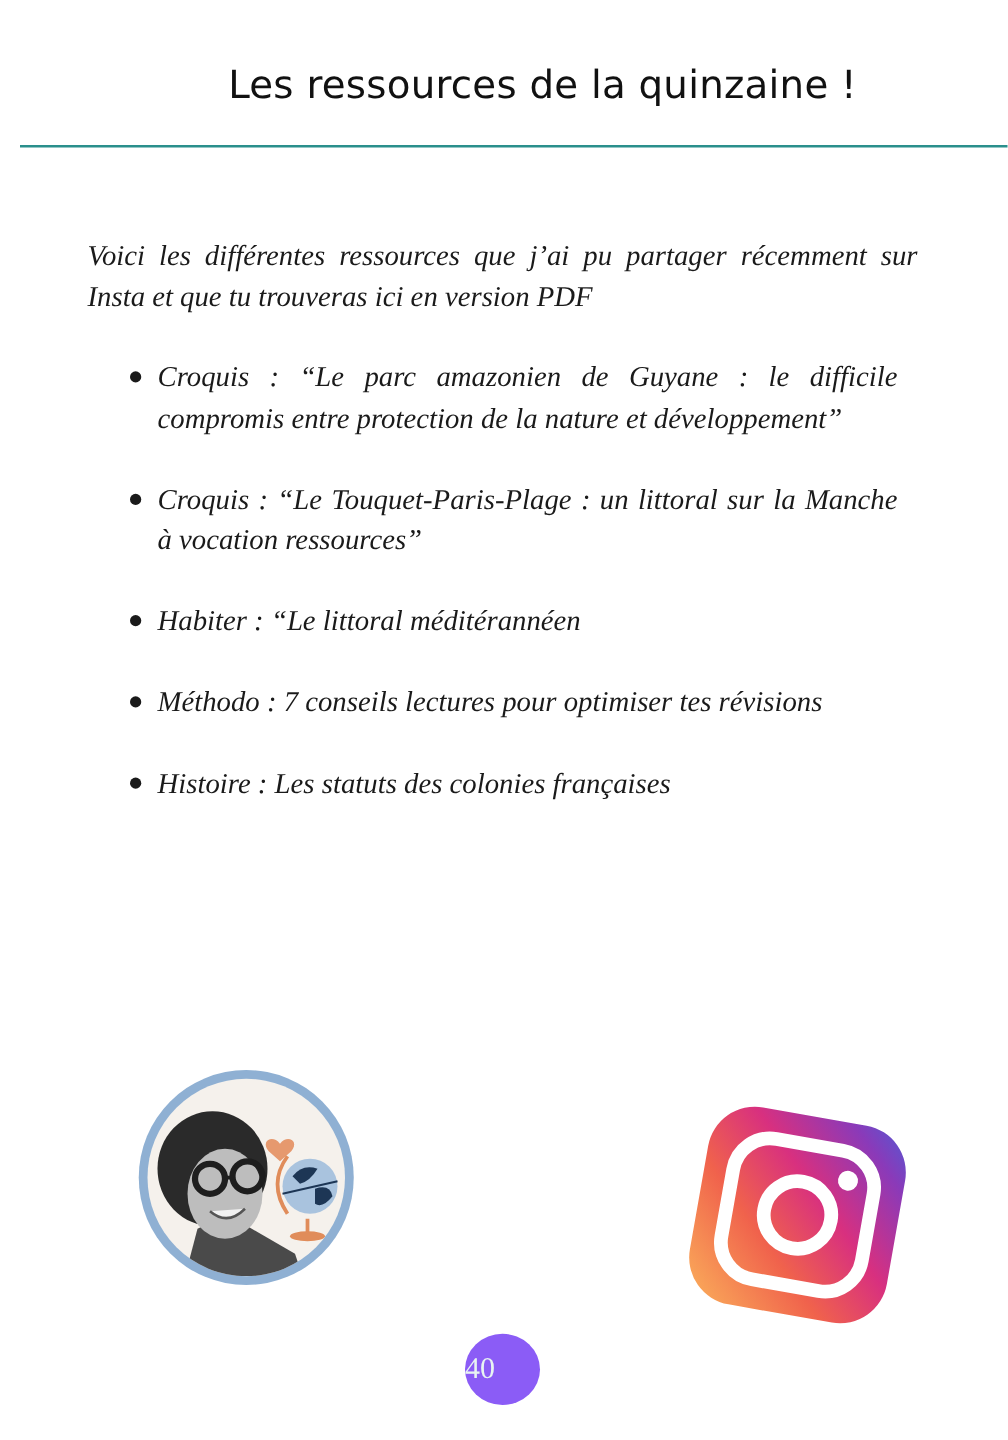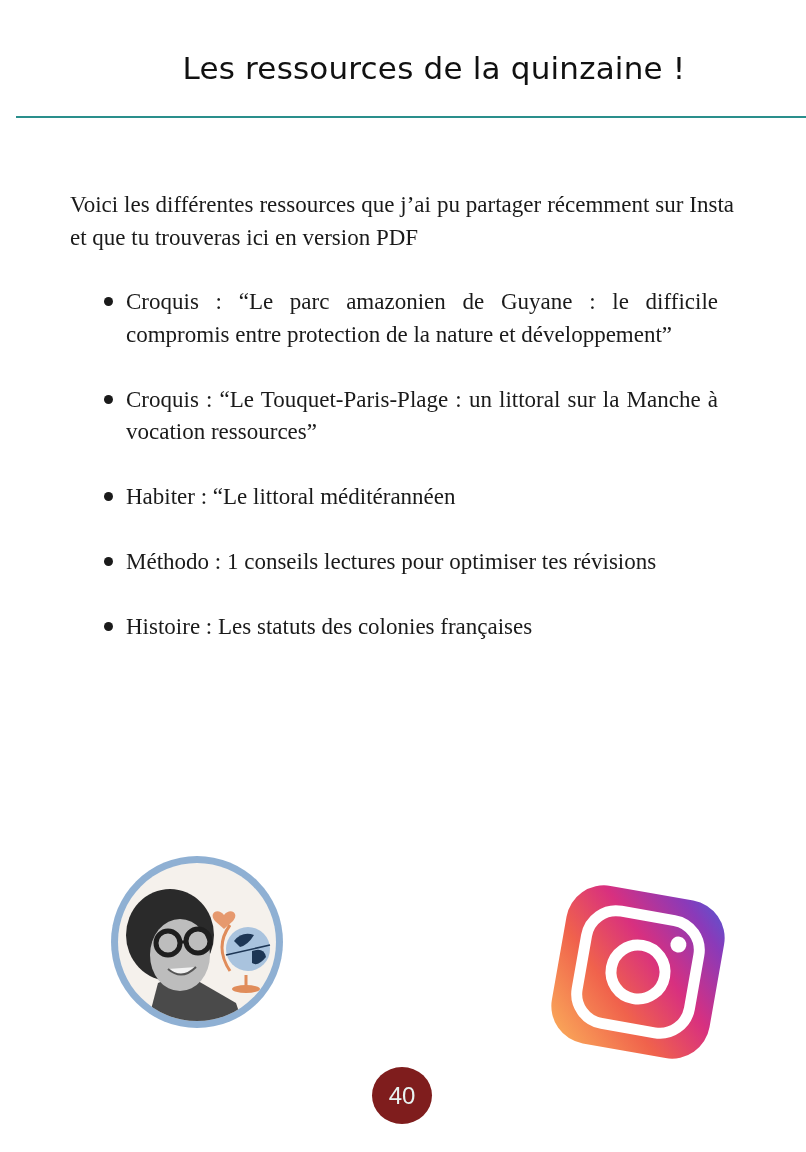--- a/index.html
+++ b/index.html
@@ -43,20 +43,21 @@
       height: 2px;
       background: #2a8f8c;
     }
     .content {
       position: absolute;
       left: 70px;
       top: 189px;
       width: 664px;
       font-size: 23px;
       line-height: 32.5px;
+      font-style: italic;
     }
     .intro {
       text-align: justify;
       text-align-last: left;
       margin: 0 0 32px 0;
     }
     ul.resources {
       list-style: none;
       margin: 16px;
       padding: 0;
@@ -102,43 +103,42 @@
       width: 180px;
       height: 180px;
     }
     .page-number {
       position: absolute;
       left: 372px;
       top: 1067px;
       width: 60px;
       height: 57px;
       border-radius: 50%;
-      background: #7f1d1d;
+      background: #8b5cf6;
       color: #e8f4f2;
-      font-family: Liberation Sans, sans-serif;
+      font-family: Liberation Serif, serif;
       font-size: 24px;
       line-height: 57px;
-      text-align: center;
     }
   </style>
 </head>
 <body>
 
 <div class="header">
   <h1 class="page-title">Les ressources de la quinzaine !</h1>
   <div class="header-rule"></div>
 </div>
 
 <div class="content">
   <p class="intro">Voici les différentes ressources que j’ai pu partager récemment sur Insta et que tu trouveras ici en version PDF</p>
   <ul class="resources">
     <li><span class="bullet"></span><span>Croquis : “Le parc amazonien de Guyane : le difficile compromis entre protection de la nature et développement”</span></li>
     <li><span class="bullet"></span><span>Croquis : “Le Touquet-Paris-Plage : un littoral sur la Manche à vocation ressources”</span></li>
     <li><span class="bullet"></span><span>Habiter : “Le littoral méditérannéen</span></li>
-    <li><span class="bullet"></span><span>Méthodo : 1 conseils lectures pour optimiser tes révisions</span></li>
+    <li><span class="bullet"></span><span>Méthodo : 7 conseils lectures pour optimiser tes révisions</span></li>
     <li><span class="bullet"></span><span>Histoire : Les statuts des colonies françaises</span></li>
   </ul>
 </div>
 
 <div class="avatar">
   <div class="avatar-inner">
     <svg width="158" height="158" viewBox="0 0 158 158">
 
       <ellipse cx="52" cy="72" rx="44" ry="46" fill="#2a2a2a"></ellipse>
 

